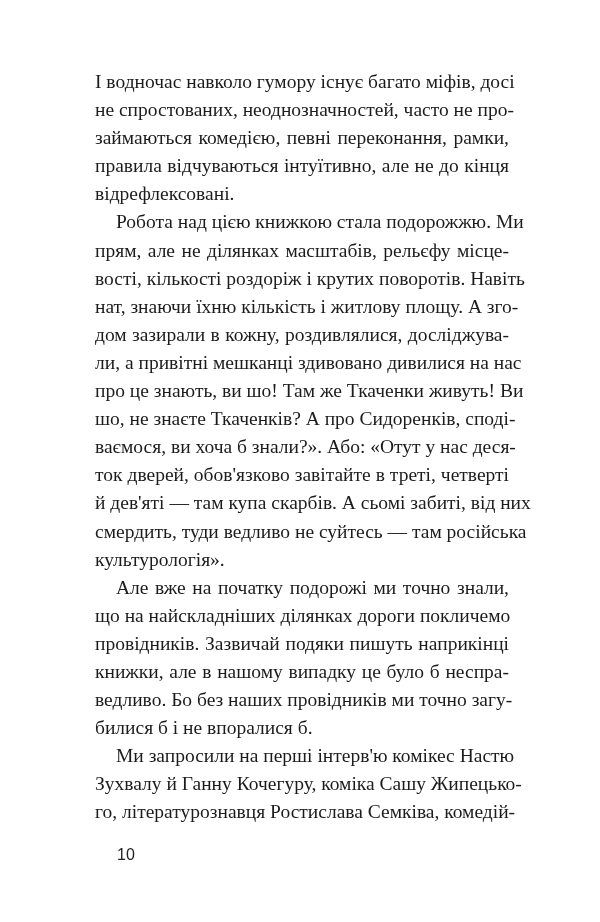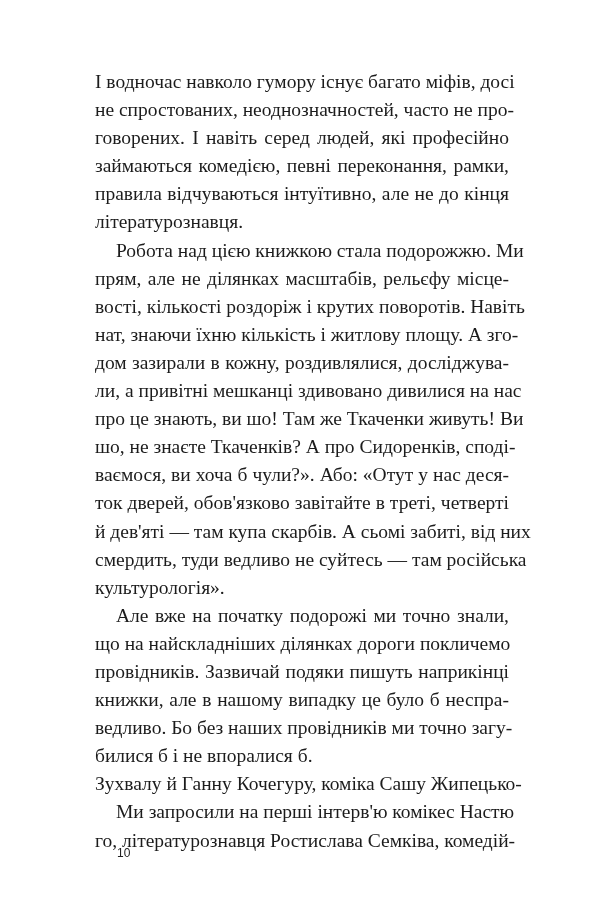--- a/index.html
+++ b/index.html
@@ -35,64 +35,63 @@
       text-align-last: left;
     }
     .line.indent {
       padding-left: 21px;
     }
     .page-number {
       position: absolute;
       left: 117px;
       top: 846px;
       font-family: "Liberation Sans", "DejaVu Sans", sans-serif;
-      font-size: 12px;
+      font-size: 16px;
       color: #222;
     }
   </style>
 </head>
 <body>
 
 <div class="page">
 
   <div>
     <span class="line">І водночас навколо гумору існує багато міфів, досі</span>
     <span class="line">не спростованих, неоднозначностей, часто не про-</span>
-    <span class="line">говорених. І навіть серед людей, які професійно</span>
     <span class="line">займаються комедією, певні переконання, рамки,</span>
     <span class="line">правила відчуваються інтуїтивно, але не до кінця</span>
-    <span class="line last">літературознавця.</span>
+    <span class="line last">відрефлексовані.</span>
   </div>
 
   <div>
     <span class="line indent">Робота над цією книжкою стала подорожжю. Ми</span>
     <span class="line">прям, але не ділянках масштабів, рельєфу місце-</span>
     <span class="line">вості, кількості роздоріж і крутих поворотів. Навіть</span>
     <span class="line">нат, знаючи їхню кількість і житлову площу. А зго-</span>
     <span class="line">дом зазирали в кожну, роздивлялися, досліджува-</span>
     <span class="line">ли, а привітні мешканці здивовано дивилися на нас</span>
     <span class="line">про це знають, ви шо! Там же Ткаченки живуть! Ви</span>
     <span class="line">шо, не знаєте Ткаченків? А про Сидоренків, спо­ді-</span>
-    <span class="line">ваємося, ви хоча б чули?». Або: «Отут у нас деся-</span>
+    <span class="line">ваємося, ви хоча б знали?». Або: «Отут у нас деся-</span>
     <span class="line">ток дверей, обов'язково завітайте в треті, четверті</span>
     <span class="line">й дев'яті — там купа скарбів. А сьомі забиті, від них</span>
     <span class="line">смердить, туди ведливо не суйтесь — там російська</span>
     <span class="line last">культурологія».</span>
   </div>
 
   <div>
     <span class="line indent">Але вже на початку подорожі ми точно знали,</span>
     <span class="line">що на найскладніших ділянках дороги покличемо</span>
     <span class="line">провідників. Зазвичай подяки пишуть наприкінці</span>
     <span class="line">книжки, але в нашому випадку це було б неспра-</span>
     <span class="line">ведливо. Бо без наших провідників ми точно загу-</span>
     <span class="line last">билися б і не впоралися б.</span>
   </div>
 
   <div>
+    <span class="line indent">Ми запросили на перші інтерв'ю комікес Настю</span>
     <span class="line">Зухвалу й Ганну Кочегуру, коміка Сашу Жипецько-</span>
-    <span class="line indent">Ми запросили на перші інтерв'ю комікес Настю</span>
     <span class="line">го, літературознавця Ростислава Семківа, комедій-</span>
 
   </div>
 </div>
 
 <div class="page-number">10</div>
 
 </body></html>

